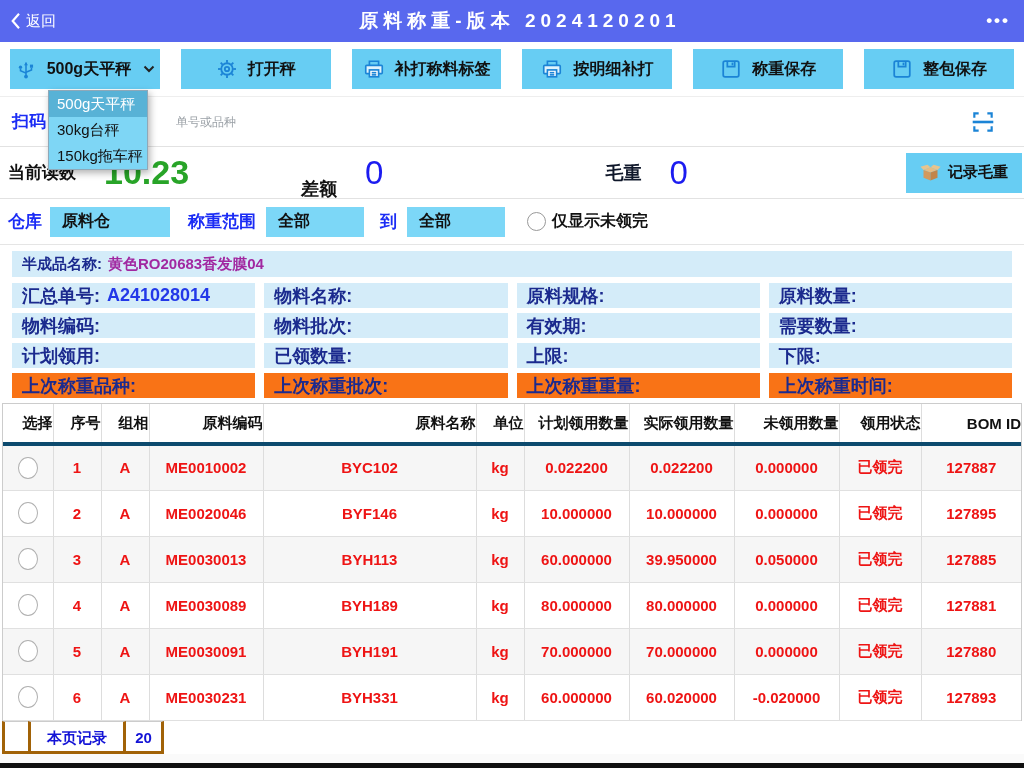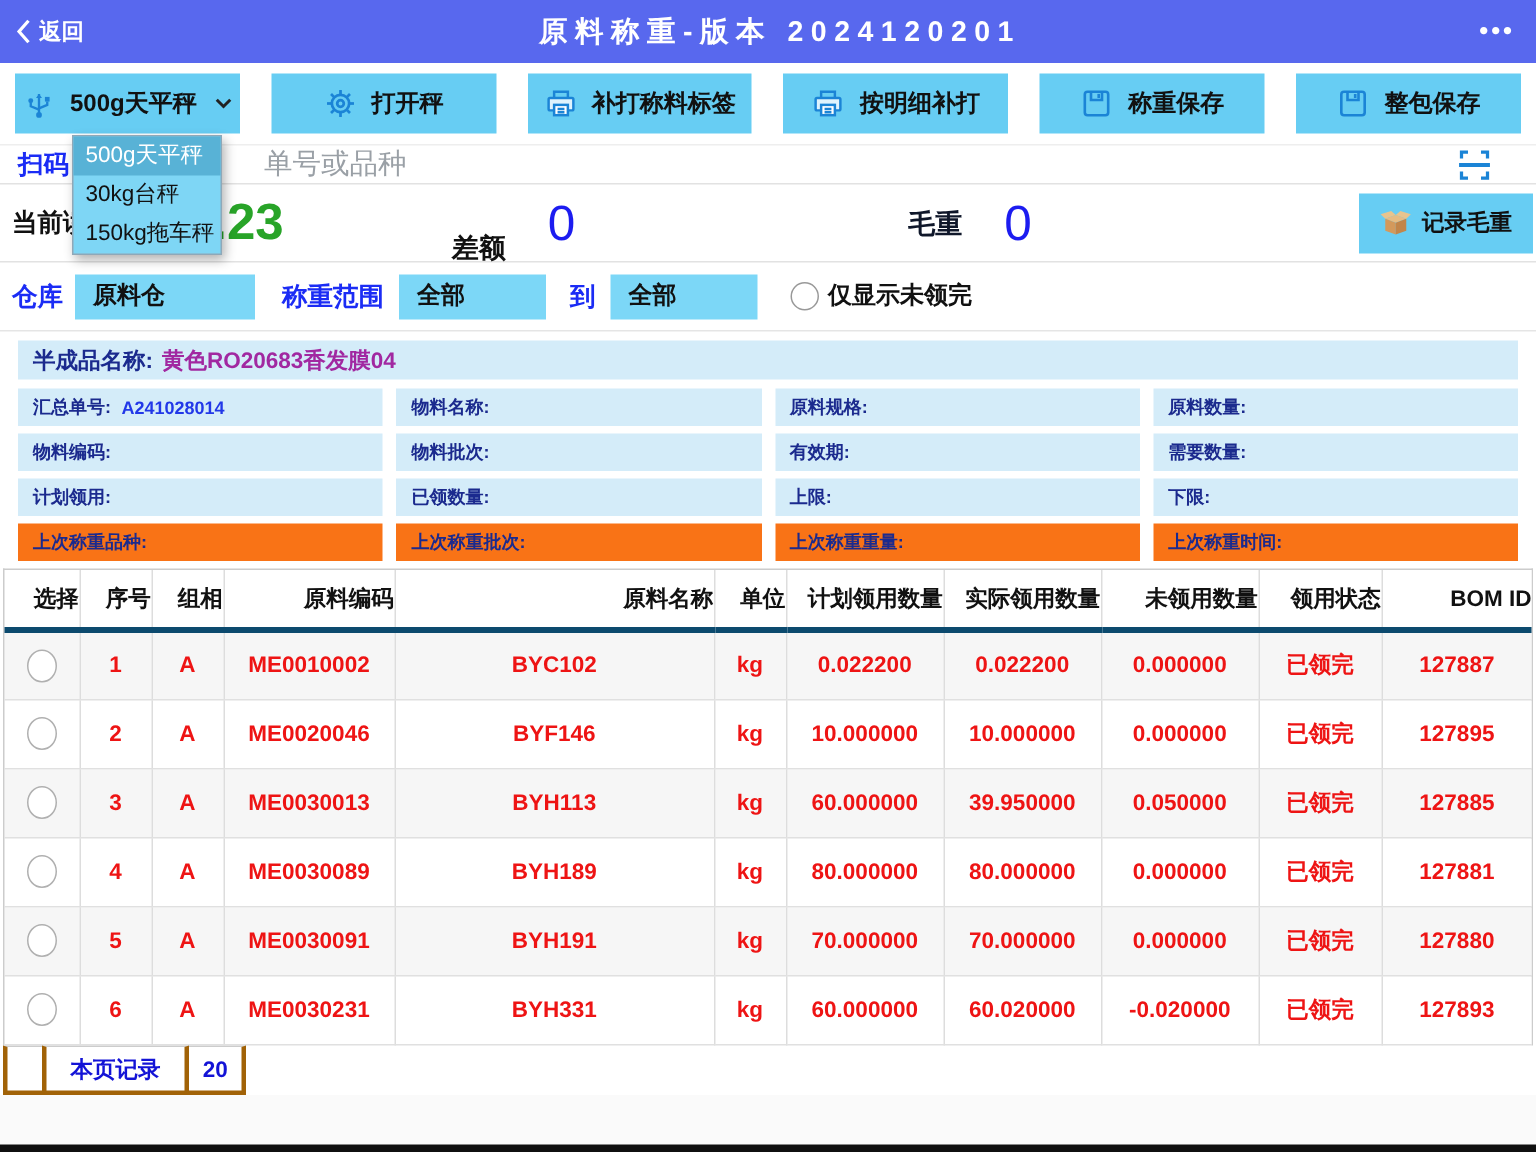--- a/index.html
+++ b/index.html
@@ -1,40 +1,40 @@
 <!DOCTYPE html>
 <html><head>
 <meta charset="utf-8">
 <style>
   * { box-sizing: border-box; margin: 0; padding: 0; font-family: "Liberation Sans", sans-serif; }
   html,body { width: 1024px; height: 768px; overflow: hidden; background: #fff; }
   .app { width: 1024px; height: 768px; display: flex; flex-direction: column; position: relative; }
 
   
   .header { height: 42px; background: #5868ee; display: flex; align-items: center; color: #fff; position: relative; flex: 0 0 auto; }
-  .back-btn { display: flex; align-items: center; gap: 5px; padding-left: 10px; font-weight: bold; font-size: 15px; z-index: 2; cursor: pointer; }
+  .back-btn { display: flex; align-items: center; gap: 5px; padding-left: 10px; font-weight: normal; font-size: 15px; z-index: 2; cursor: pointer; }
   .hdr-title { position: absolute; left: 0; right: 0; text-align: center; font-size: 19px; font-weight: bold; letter-spacing: 5px; margin-left: 16px; }
   .hdr-menu { margin-left: auto; padding-right: 14px; font-size: 17px; font-weight: bold; letter-spacing: 2px; z-index: 2; cursor: pointer; }
 
   
   .toolbar { height: 54px; flex: 0 0 auto; display: flex; gap: 21px; padding: 7px 10px; background: #fff; }
   .tbtn { flex: 1; background: #67cdf3; border: none; display: flex; align-items: center; justify-content: center; gap: 10px; font-size: 16px; font-weight: bold; color: #111; cursor: pointer; }
   .tbtn .icn { display: inline-flex; width: 22px; height: 22px; }
   .tbtn .icn svg { width: 100%; height: 100%; }
   .chev { display: inline-flex; width: 12px; height: 8px; margin-left: 2px; }
 
   
   .dropdown { position: absolute; left: 48px; top: 90px; width: 100px; background: #7ed6f5; border: 1px solid #8fa8b8; box-shadow: 2px 3px 7px rgba(0,0,0,.3); z-index: 30; }
   .dd-item { height: 26px; line-height: 26px; padding-left: 8px; font-size: 15px; color: #111; cursor: pointer; }
   .dd-item.selected { background: #58b2d6; color: #fff; }
 
   
-  .scan-row { height: 27px; flex: 0 0 auto; display: flex; align-items: center; padding: 0 12px; border-top: 1px solid #eee; border-bottom: 1px solid #e2e2e2; }
+  .scan-row { height: 51px; flex: 0 0 auto; display: flex; align-items: center; padding: 0 12px; border-top: 1px solid #eee; border-bottom: 1px solid #e2e2e2; }
   .scan-label { color: #1b2cf5; font-weight: bold; font-size: 17px; flex: 0 0 auto; }
-  .scan-input { flex: 1; border: none; outline: none; font-size: 19px; padding-left: 130px; color: #333; background: transparent; }
+  .scan-input { flex: 1; border: none; outline: none; font-size: 12px; padding-left: 130px; color: #333; background: transparent; }
   .scan-input::placeholder { color: #9aa0a6; }
   .scan-icon { width: 26px; height: 26px; margin-right: 16px; cursor: pointer; flex: 0 0 auto; }
   .scan-icon svg { width: 100%; height: 100%; }
 
   
   .reading-row { height: 52px; flex: 0 0 auto; display: flex; align-items: center; padding-left: 8px; border-bottom: 1px solid #e2e2e2; }
   .rd-label { font-size: 17px; font-weight: bold; color: #111; }
   .rd-green { color: #28a428; font-size: 34px; font-weight: 600; margin-left: 28px; }
   .rd-diff-label { font-size: 18px; font-weight: bold; color: #111; margin-left: 112px; margin-top: 33px; }
   .rd-blue { color: #1c1cf0; font-size: 33px; font-weight: 400; margin-left: 28px; }
@@ -56,21 +56,21 @@
   .radio-circle { width: 19px; height: 19px; border: 1.5px solid #999; border-radius: 50%; background: #fff; }
   .radio-label { font-size: 16px; font-weight: bold; color: #111; }
 
   
   .info-panel { flex: 0 0 auto; padding: 6px 12px 5px; border-top: 1px solid #e5e5e5; }
   .info-product { background: #d4ecf9; height: 26px; display: flex; align-items: center; padding: 0 10px; margin-bottom: 6px; font-size: 15px; font-weight: bold; }
   .product-label { color: #1b2a8e; }
   .product-value { color: #a128a1; margin-left: 6px; }
   .info-row { display: flex; gap: 9px; margin-bottom: 5px; }
   .info-row:last-child { margin-bottom: 0; }
-  .info-cell { flex: 1; background: #d4ecf9; height: 25px; display: flex; align-items: center; padding: 0 10px; font-size: 12px; font-weight: bold; color: #1b2a8e; white-space: nowrap; overflow: hidden; }
+  .info-cell { flex: 1; background: #d4ecf9; height: 25px; display: flex; align-items: center; padding: 0 10px; font-size: 18px; font-weight: bold; color: #1b2a8e; white-space: nowrap; overflow: hidden; }
   .info-cell.green { background: #f97316; }
   .val-blue { color: #2238e8; margin-left: 7px; }
 
   
   .table-wrap { flex: 0 0 auto; margin: 0 2px; border: 1px solid #ccc; border-bottom: none; }
   table { width: 100%; border-collapse: collapse; table-layout: fixed; }
   th { height: 40px; font-size: 15px; font-weight: bold; color: #111; text-align: right; padding-left: 8px; border-right: 1px solid #ddd; border-bottom: 4px solid #0c4a6e; background: #fff; white-space: nowrap; overflow: hidden; }
   th:last-child, td:last-child { border-right: none; }
   td { height: 46px; text-align: center; font-size: 15px; font-weight: bold; color: #ee1414; border-right: 1px solid #ddd; border-bottom: 1px solid #e0e0e0; background: #fff; white-space: nowrap; overflow: hidden; }
   tbody tr:nth-child(odd) td { background: #f6f6f6; }

